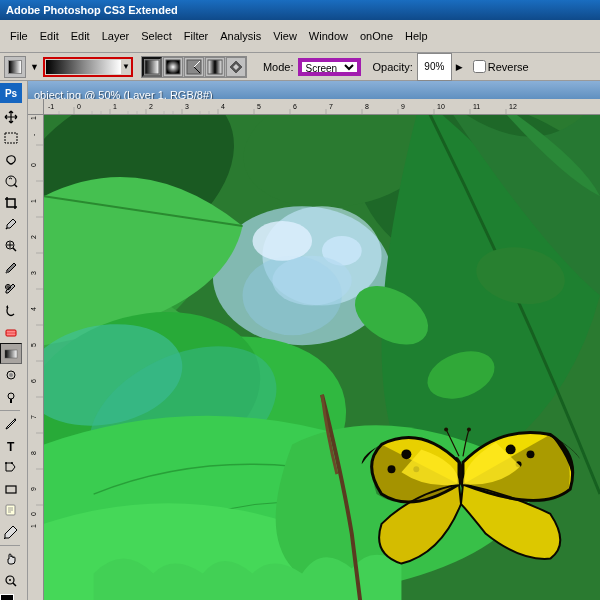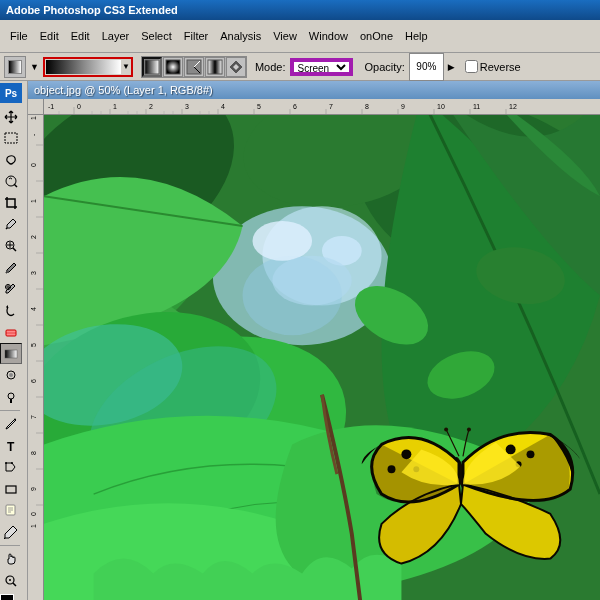--- a/index.html
+++ b/index.html
@@ -61,21 +61,21 @@
       cursor: pointer;
       font-size: 9px;
     }
     .tool-mode-btn.active {
       background: #a0a0a0;
       border: 2px inset #666;
     }
     .options-label {
       font-size: 11px;
       color: #000;
-      margin-left: 4px;
+      margin-left: 12px;
     }
     .options-select {
       height: 18px;
       font-size: 10px;
       border: 4px solid #a21caf;
       background: white;
     }
     .options-input {
       width: 35px;
       height: 28px;
@@ -158,22 +158,21 @@
       bottom: 0;
     }
 
     
     #doc-title {
       background: linear-gradient(to bottom, #8ab0d8, #6090c0);
       color: #fff;
       font-size: 11px;
       height: 18px;
       display: flex;
-      align-items: center;
-      padding: 0 6px;
+      padding: 8px 6px;
       text-shadow: 1px 1px 1px rgba(0,0,0,0.5);
     }
 
     
     #ruler-corner {
       position: absolute;
       top: 18px;
       left: 0;
       width: 16px;
       height: 16px;

